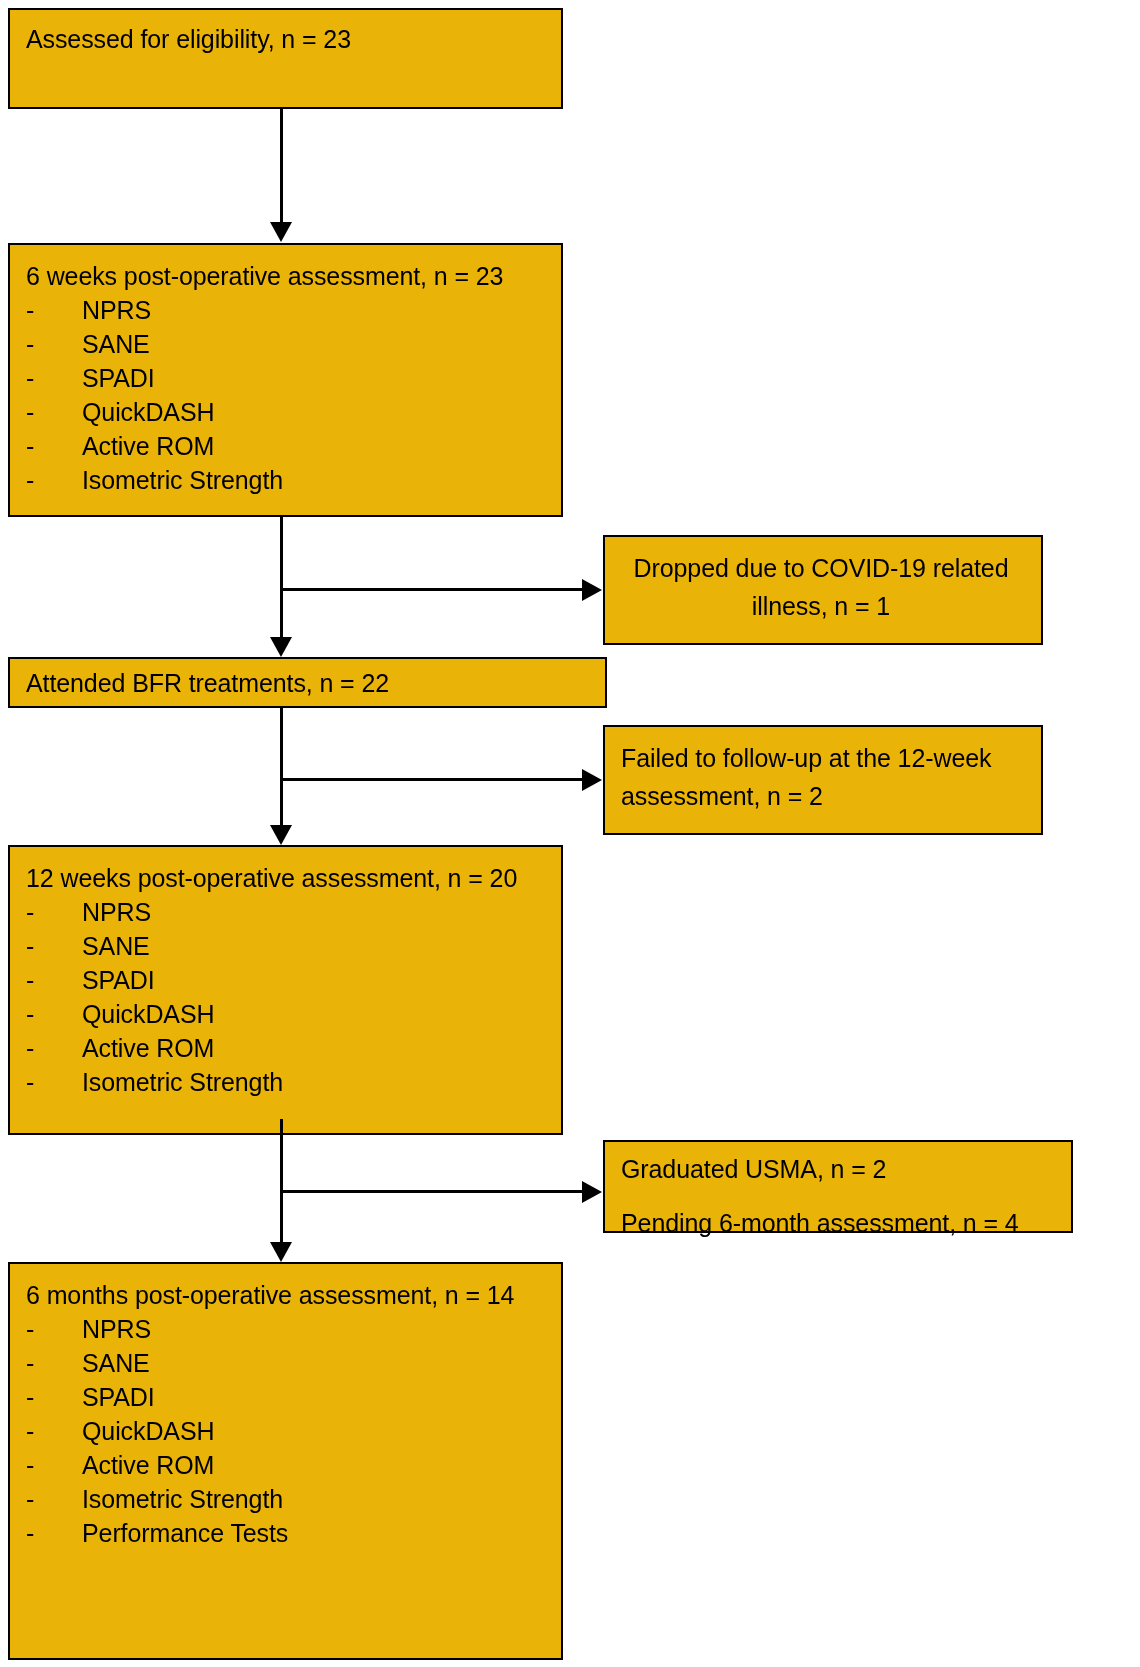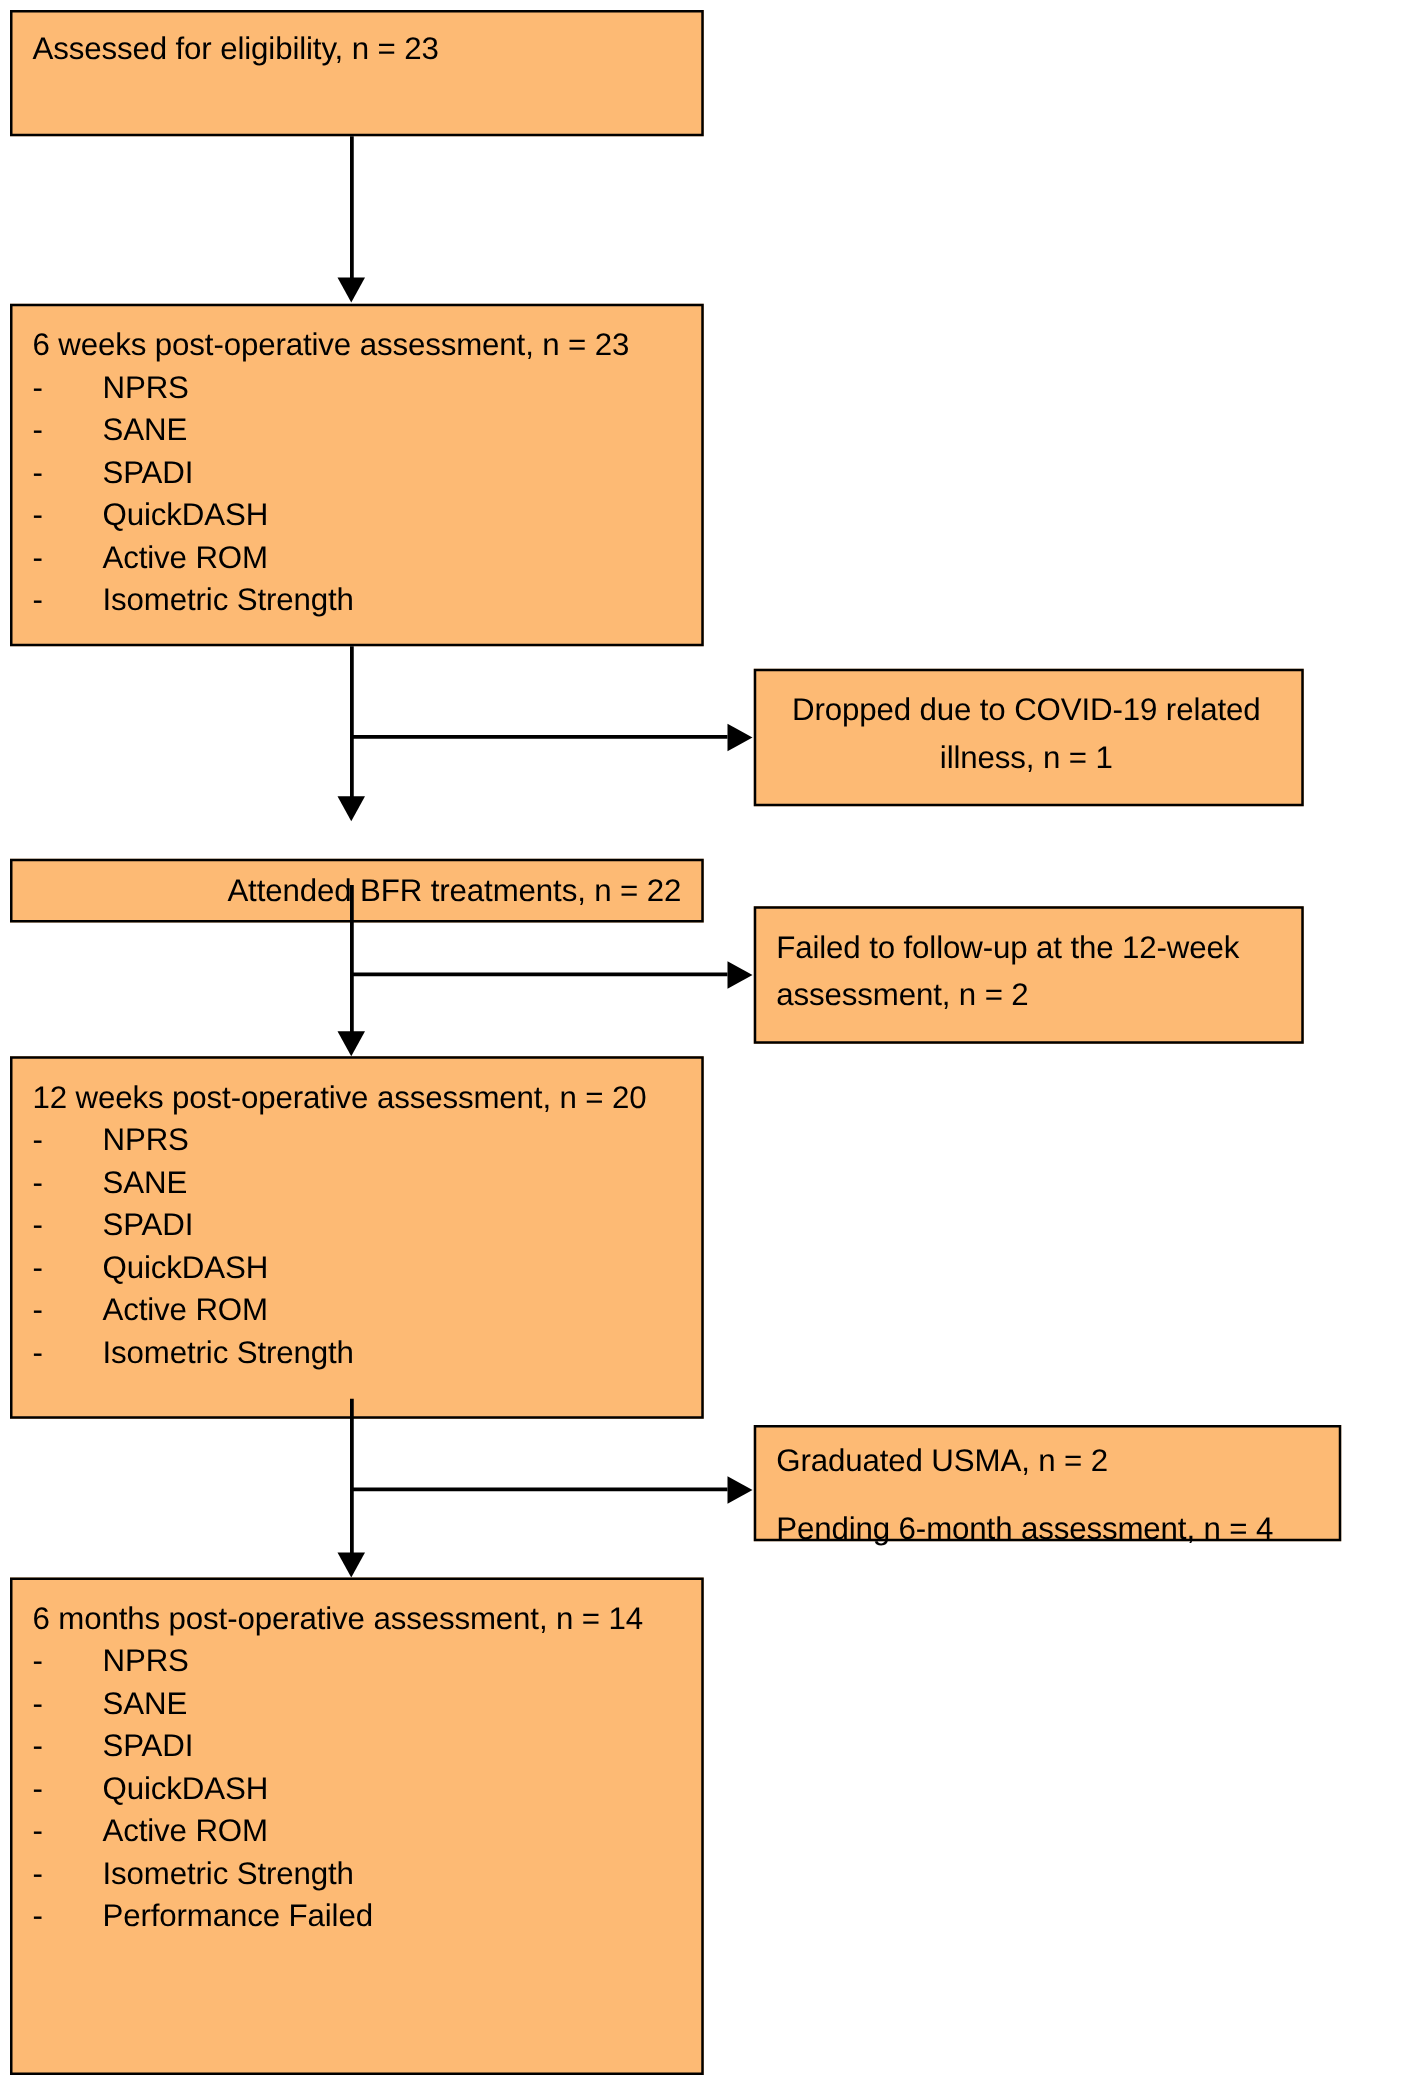--- a/index.html
+++ b/index.html
@@ -13,22 +13,22 @@
     height: 1667px;
     background: #ffffff;
     font-family: "Liberation Sans", sans-serif;
     color: #000000;
     overflow: hidden;
   }
   .box {
     position: absolute;
     box-sizing: border-box;
     border: 2px solid #000000;
-    background: #fdba74;
-    padding: 14px 16px 10px 16px;
+    background: #eab308;
+    padding: 14px 0 10px 16px;
   }
   .headline {
     font-size: 25px;
     line-height: 34px;
     white-space: nowrap;
     letter-spacing: -0.1px;
   }
   .simple-line {
     font-size: 25px;
     line-height: 34px;
@@ -134,21 +134,21 @@
 
   <div class="vline" style="left:280px; top:517px; height:123px;"></div>
   <div class="arrow-down" style="left:270px; top:637px;"></div>
   <div class="hline" style="left:281px; top:588px; width:301px;"></div>
   <div class="arrow-right" style="left:582px; top:579px;"></div>
 
   <div class="box" style="left:603px; top:535px; width:440px; height:110px; padding-top:12px;text-align:center;">
     <div class="twoline" style="width:400px;">Dropped due to COVID-19 related illness, n = 1</div>
   </div>
 
-  <div class="box" style="left:8px; top:687px; width:555px; height:51px; padding-top:7px;text-align:right;">
+  <div class="box" style="left:8px; top:657px; width:599px; height:51px; padding-top:7px;">
     <div class="simple-line">Attended BFR treatments, n = 22</div>
   </div>
 
   <div class="vline" style="left:280px; top:708px; height:120px;"></div>
   <div class="arrow-down" style="left:270px; top:825px;"></div>
   <div class="hline" style="left:281px; top:778px; width:301px;"></div>
   <div class="arrow-right" style="left:582px; top:769px;"></div>
 
   <div class="box" style="left:603px; top:725px; width:440px; height:110px; padding-top:12px;">
     <div class="twoline" style="width:405px;">Failed to follow-up at the 12-week assessment, n = 2</div>
@@ -216,18 +216,18 @@
       <span class="measure-item">
         <span class="dash">-</span>
         <span>Active ROM</span>
       </span>
       <span class="measure-item">
         <span class="dash">-</span>
         <span>Isometric Strength</span>
       </span>
       <span class="measure-item">
         <span class="dash">-</span>
-        <span>Performance Failed</span>
+        <span>Performance Tests</span>
       </span>
     </div>
   </div>
 
 </div>
 
 </body></html>

